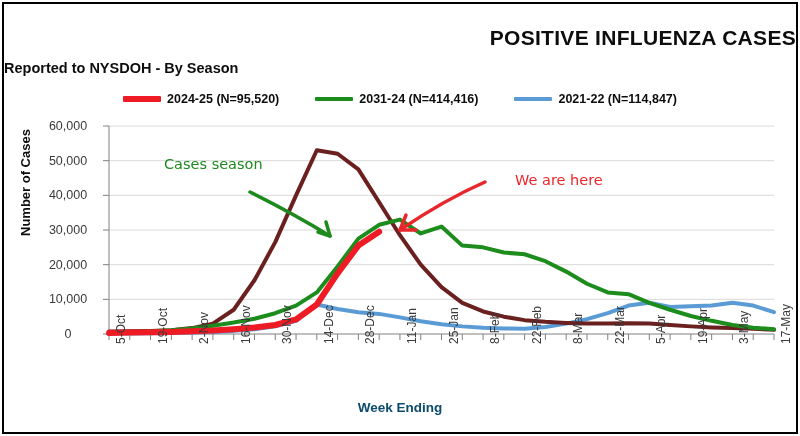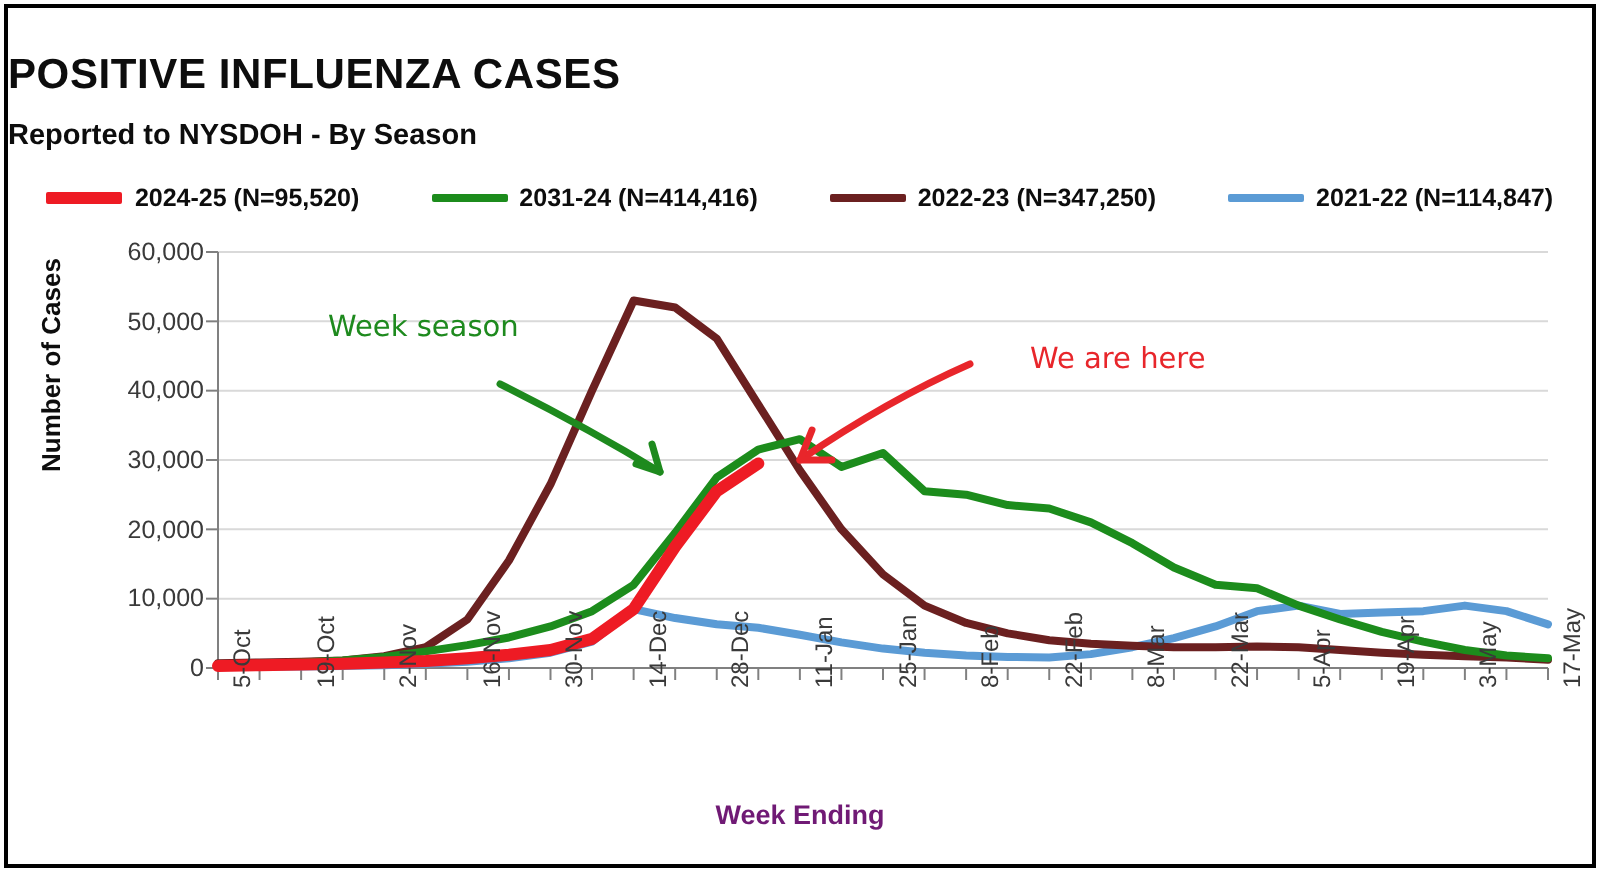--- a/index.html
+++ b/index.html
@@ -12,59 +12,59 @@
   #figure{
     position:relative;
     width:796px;height:432px;
     margin:2px;
     border:2px solid #000000;
     background:#ffffff;
     box-sizing:border-box;
   }
   #title{
     position:absolute;left:0;top:22px;width:100%;
-    text-align:left;
+    text-align:right;
     font-size:21px;font-weight:bold;letter-spacing:.3px;
     color:#0d0d0d;
   }
   #subtitle{
     position:absolute;left:0;top:56px;width:100%;
     font-size:14.5px;font-weight:bold;
     color:#0d0d0d;
   }
   #legend{
     position:absolute;left:0;top:88px;width:100%;
     display:flex;justify-content:center;align-items:center;
     gap:36px;
   }
   .legend-item{display:flex;align-items:center;gap:6px;}
   .legend-swatch{display:block;border-radius:1px;}
   .legend-label{font-size:12.5px;font-weight:bold;color:#0d0d0d;white-space:nowrap;}
   #plot-area{position:absolute;left:0;top:0;width:796px;height:432px;}
   .ytick-label{
-    position:absolute;text-align:right;
+    position:absolute;text-align:center;
     font-size:12.5px;color:#3a3a3a;
     transform:translateY(-50%);
   }
   .xtick-label{
     position:absolute;
     font-size:12px;color:#3a3a3a;
     transform-origin:left top;
     transform:rotate(-90deg);
     white-space:nowrap;
   }
   #ylabel{
     position:absolute;left:14px;top:232px;
     font-size:13px;font-weight:bold;color:#0d0d0d;
     transform-origin:left top;transform:rotate(-90deg);
     white-space:nowrap;
   }
   #xlabel{
     position:absolute;left:0;top:396px;width:100%;
-    text-align:center;font-size:13.5px;font-weight:bold;color:#701a75;
+    text-align:center;font-size:13.5px;font-weight:bold;color:#0c4a6e;
   }
   .annot{
     position:absolute;
     font-family:"DejaVu Sans", sans-serif;
     font-size:14.5px;white-space:nowrap;
   }
   #annot-last-season{left:160px;top:152px;color:#1e8a1e;}
   #annot-we-are-here{left:489px;top:168px;color:#e8262b;margin-left:22px;}
 </style>
 </head>
@@ -76,24 +76,20 @@
   <div id="subtitle">Reported to NYSDOH - By Season</div>
 
   <div id="legend">
       <div class="legend-item">
         <span class="legend-swatch" style="width: 38px; height: 6px; background: rgb(238, 27, 36);"></span>
         <span class="legend-label">2024-25 (N=95,520)</span>
       </div>
       <div class="legend-item">
         <span class="legend-swatch" style="width: 38px; height: 4px; background: rgb(28, 140, 28);"></span>
         <span class="legend-label">2031-24 (N=414,416)</span>
-      </div>
-      <div class="legend-item">
-        <span class="legend-swatch" style="width: 38px; height: 4px; background: rgb(107, 32, 32);"></span>
-        <span class="legend-label">2022-23 (N=347,250)</span>
       </div>
       <div class="legend-item">
         <span class="legend-swatch" style="width: 38px; height: 4px; background: rgb(91, 155, 213);"></span>
         <span class="legend-label">2021-22 (N=114,847)</span>
       </div>
     </div>
 
   <div id="ylabel">Number of Cases</div>
   <div id="xlabel">Week Ending</div>
 
@@ -151,16 +147,16 @@
         <polyline points="105,327.5733333333333 125.78125,327.2266666666667 146.5625,326.88 167.34375,326.18666666666667 188.125,324.1066666666667 208.90625,319.6 229.6875,305.73333333333335 250.46875,276.26666666666665 271.25,238.13333333333333 292.03125,191.33333333333334 312.8125,146.26666666666668 333.59375,149.73333333333332 354.375,165.33333333333334 375.15625,198.26666666666668 395.9375,231.2 416.71875,260.6666666666667 437.5,283.2 458.28125,298.8 479.0625,307.46666666666664 499.84375,312.6666666666667 520.625,316.1333333333333 541.40625,317.8666666666667 562.1875,318.90666666666664 582.96875,319.6 603.75,319.6 624.53125,319.25333333333333 645.3125,319.6 666.09375,320.9866666666667 686.875,322.37333333333333 707.65625,323.41333333333336 728.4375,324.1066666666667 749.21875,324.8 770,325.84" fill="none" stroke="#6B2020" stroke-width="4" stroke-linejoin="round" stroke-linecap="round"></polyline>
         <polyline points="105,328.26666666666665 125.78125,327.92 146.5625,327.2266666666667 167.34375,326.18666666666667 188.125,324.4533333333333 208.90625,321.68 229.6875,318.56 250.46875,314.74666666666667 271.25,309.2 292.03125,301.5733333333333 312.8125,288.4 333.59375,262.4 354.375,234.66666666666669 375.15625,220.8 395.9375,215.6 416.71875,229.46666666666667 437.5,222.5333333333333 458.28125,241.60000000000002 479.0625,243.33333333333331 499.84375,248.53333333333333 520.625,250.26666666666665 541.40625,257.2 562.1875,267.6 582.96875,279.73333333333335 603.75,288.4 624.53125,290.1333333333333 645.3125,298.8 666.09375,305.73333333333335 686.875,311.97333333333336 707.65625,316.82666666666665 728.4375,320.9866666666667 749.21875,323.76 770,325.14666666666665" fill="none" stroke="#1C8C1C" stroke-width="4" stroke-linejoin="round" stroke-linecap="round"></polyline>
         <polyline points="105,328.96 125.78125,328.61333333333334 146.5625,328.26666666666665 167.34375,327.92 188.125,327.2266666666667 208.90625,326.53333333333336 229.6875,325.14666666666665 250.46875,323.41333333333336 271.25,320.9866666666667 292.03125,315.44 312.8125,300.53333333333336 333.59375,269.3333333333333 354.375,241.60000000000002 375.15625,227.73333333333335" fill="none" stroke="#EE1B24" stroke-width="6" stroke-linejoin="round" stroke-linecap="round"></polyline>
         <path d="M 246 188 Q 290 210 326 232" fill="none" stroke="#1e8a1e" stroke-width="3.5" stroke-linecap="round"></path>
         <path d="M 326 232 L 314 228 M 326 232 L 322 218" fill="none" stroke="#1e8a1e" stroke-width="3.5" stroke-linecap="round"></path>
         <path d="M 481 178 Q 440 196 396 226" fill="none" stroke="#e8262b" stroke-width="3.5" stroke-linecap="round"></path>
         <path d="M 396 226 L 412 226 M 396 226 L 402 211" fill="none" stroke="#e8262b" stroke-width="3.5" stroke-linecap="round"></path>
       </svg>
   <div class="ytick-label" style="top: 330px; left: 30px; width: 68px;">0</div><div class="ytick-label" style="top: 295.333px; left: 30px; width: 68px;">10,000</div><div class="ytick-label" style="top: 260.667px; left: 30px; width: 68px;">20,000</div><div class="ytick-label" style="top: 226px; left: 30px; width: 68px;">30,000</div><div class="ytick-label" style="top: 191.333px; left: 30px; width: 68px;">40,000</div><div class="ytick-label" style="top: 156.667px; left: 30px; width: 68px;">50,000</div><div class="ytick-label" style="top: 122px; left: 30px; width: 68px;">60,000</div><div class="xtick-label" style="left: 110px; top: 340px;">5-Oct</div><div class="xtick-label" style="left: 151.562px; top: 340px;">19-Oct</div><div class="xtick-label" style="left: 193.125px; top: 340px;">2-Nov</div><div class="xtick-label" style="left: 234.688px; top: 340px;">16-Nov</div><div class="xtick-label" style="left: 276.25px; top: 340px;">30-Nov</div><div class="xtick-label" style="left: 317.812px; top: 340px;">14-Dec</div><div class="xtick-label" style="left: 359.375px; top: 340px;">28-Dec</div><div class="xtick-label" style="left: 400.938px; top: 340px;">11-Jan</div><div class="xtick-label" style="left: 442.5px; top: 340px;">25-Jan</div><div class="xtick-label" style="left: 484.062px; top: 340px;">8-Feb</div><div class="xtick-label" style="left: 525.625px; top: 340px;">22-Feb</div><div class="xtick-label" style="left: 567.188px; top: 340px;">8-Mar</div><div class="xtick-label" style="left: 608.75px; top: 340px;">22-Mar</div><div class="xtick-label" style="left: 650.312px; top: 340px;">5-Apr</div><div class="xtick-label" style="left: 691.875px; top: 340px;">19-Apr</div><div class="xtick-label" style="left: 733.438px; top: 340px;">3-May</div><div class="xtick-label" style="left: 775px; top: 340px;">17-May</div></div>
 
-  <div class="annot" id="annot-last-season">Week season</div>
+  <div class="annot" id="annot-last-season">Cases season</div>
   <div class="annot" id="annot-we-are-here">We are here</div>
 
 </div>
 
 </body></html>

